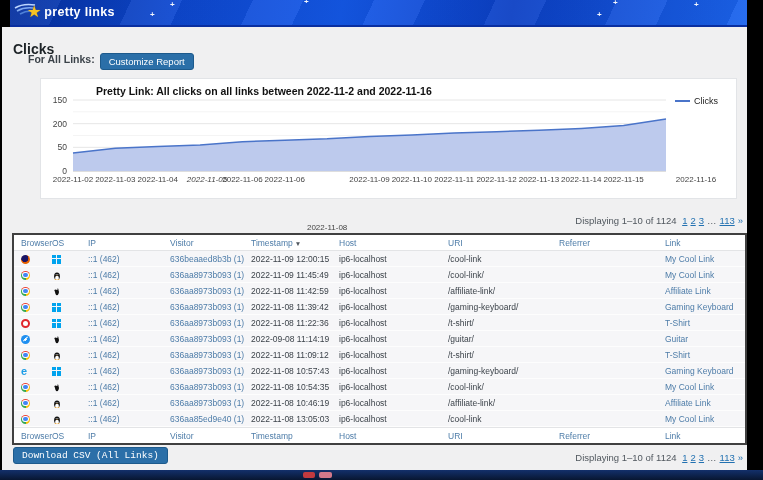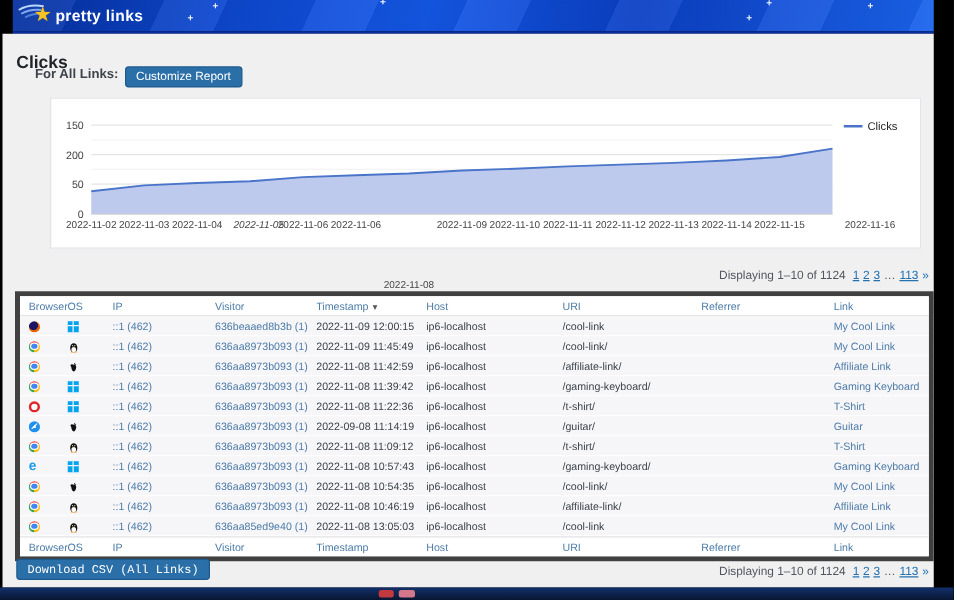--- a/index.html
+++ b/index.html
@@ -41,21 +41,21 @@
   
   .search-row{position:absolute;left:13px;top:210px;display:flex;align-items:center;gap:5px;}
   .search-input{width:100px;height:16px;border:1px solid #8c8f94;border-radius:2px;background:#fff;font-size:10px;padding:0 3px;}
   .paging{position:absolute;right:20px;font-size:9.5px;color:#50575e;white-space:nowrap;}
   .paging.top{top:215px;} .paging.bottom{top:452px;}
   .page-link{color:#2271b1;text-decoration:underline;margin-left:3px;cursor:pointer;}
   .page-ellipsis{color:#50575e;margin-left:3px;}
   .page-next{color:#2271b1;margin-left:3px;cursor:pointer;}
 
   
-  .clicks-table{position:absolute;left:12px;top:233px;width:735px;background:#fff;border:4px solid #404040;}
+  .clicks-table{position:absolute;left:12px;top:233px;width:735px;background:#fff;border:2px solid #404040;}
   .trow,.thead{display:grid;grid-template-columns:31px 36px 82px 81px 88px 109px 111px 106px 1fr;
     align-items:center;height:16px;padding-left:7px;font-size:8.5px;}
   .thead{background:#fff;color:#4d7ca8;font-weight:400;}
   .thead.top{border-bottom:1px solid #e3e4e6;}
   .thead.bottom{border-top:1px solid #e3e4e6;}
   .trow{background:#f6f6f8;border-bottom:1px solid #fdfdfd;color:#3c434a;}
   .trow .cell.ip,.trow .cell.visitor,.trow .cell.link{color:#4d7ca8;cursor:pointer;}
   .cell{overflow:hidden;white-space:nowrap;}
   .sort-arrow{font-size:6.5px;color:#50575e;margin-left:2px;}
 
@@ -107,20 +107,21 @@
   <div class="content"></div>
 
   <h1 class="page-title">Clicks</h1>
 
   <div class="for-links-row">
     <span class="for-links-label">For All Links:</span>
     <button class="btn">Customize Report</button>
   </div>
 
   <div class="chart-panel">
+    <div class="chart-title">Pretty Link: All clicks on all links between 2022-11-2 and 2022-11-16</div>
     <svg id="chart-svg" class="chart-svg" width="697" height="121">
         <line x1="32" x2="625" y1="80.16666666666667" y2="80.16666666666667" stroke="#f4f4f4"></line>
         <line x1="32" x2="625" y1="68.33333333333334" y2="68.33333333333334" stroke="#e6e6e6"></line>
         <line x1="32" x2="625" y1="56.5" y2="56.5" stroke="#f4f4f4"></line>
         <line x1="32" x2="625" y1="44.66666666666667" y2="44.66666666666667" stroke="#e6e6e6"></line>
         <line x1="32" x2="625" y1="32.83333333333333" y2="32.83333333333333" stroke="#f4f4f4"></line>
         <line x1="32" x2="625" y1="21" y2="21" stroke="#e6e6e6"></line>
         <line x1="32" x2="625" y1="92" y2="92" stroke="#bdbdbd"></line>
         <polygon points="32.0,74.0 74.4,69.3 116.7,67.4 159.1,66.0 201.4,62.7 243.8,61.2 286.1,59.8 328.5,57.4 370.9,56.0 413.2,54.1 455.6,52.7 497.9,51.3 540.3,49.4 582.6,46.6 625.0,39.9 625,92 32,92" fill="#bdcaed"></polygon>
         <polyline points="32.0,74.0 74.4,69.3 116.7,67.4 159.1,66.0 201.4,62.7 243.8,61.2 286.1,59.8 328.5,57.4 370.9,56.0 413.2,54.1 455.6,52.7 497.9,51.3 540.3,49.4 582.6,46.6 625.0,39.9" fill="none" stroke="#4a74c9" stroke-width="1.5"></polyline>

